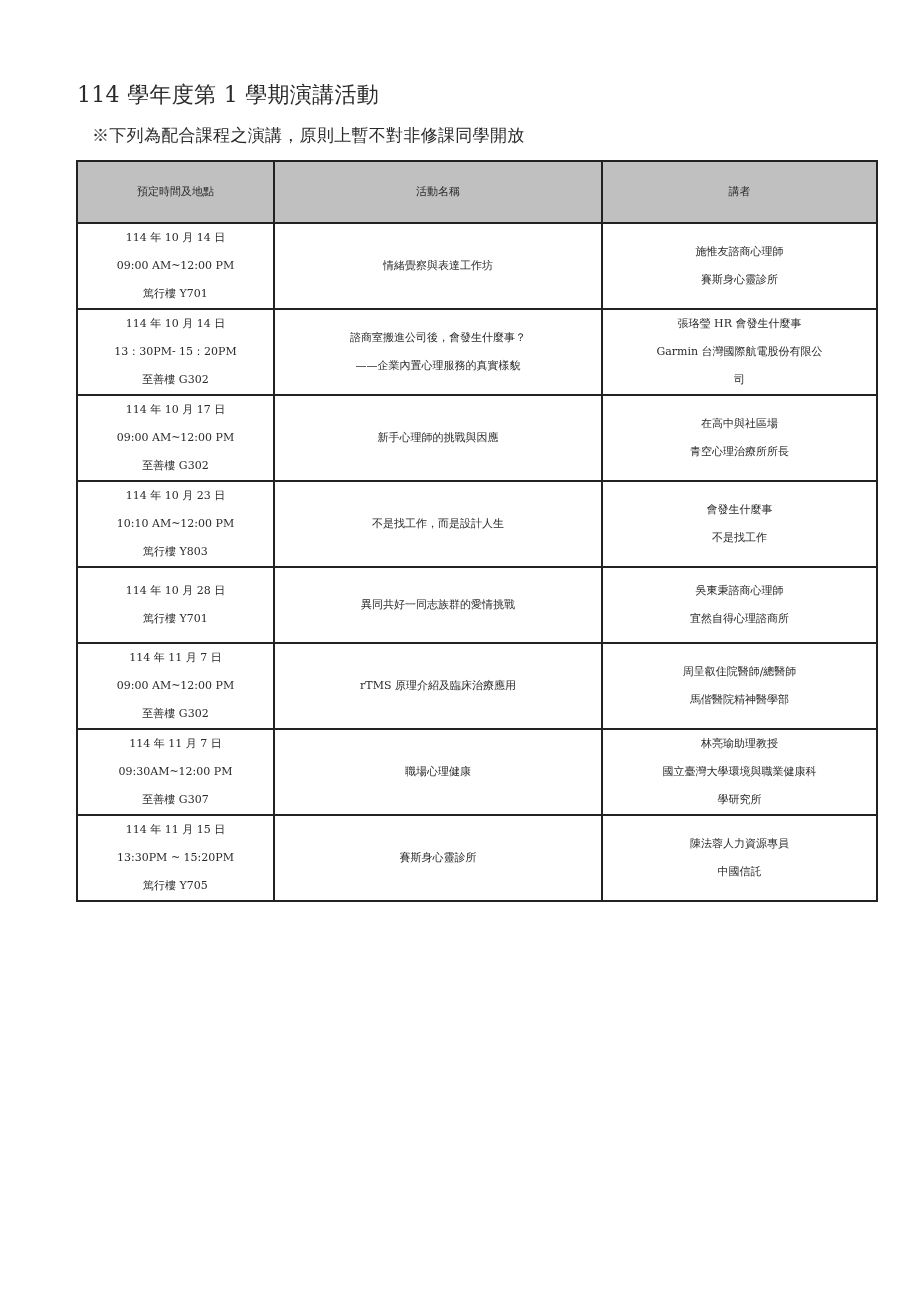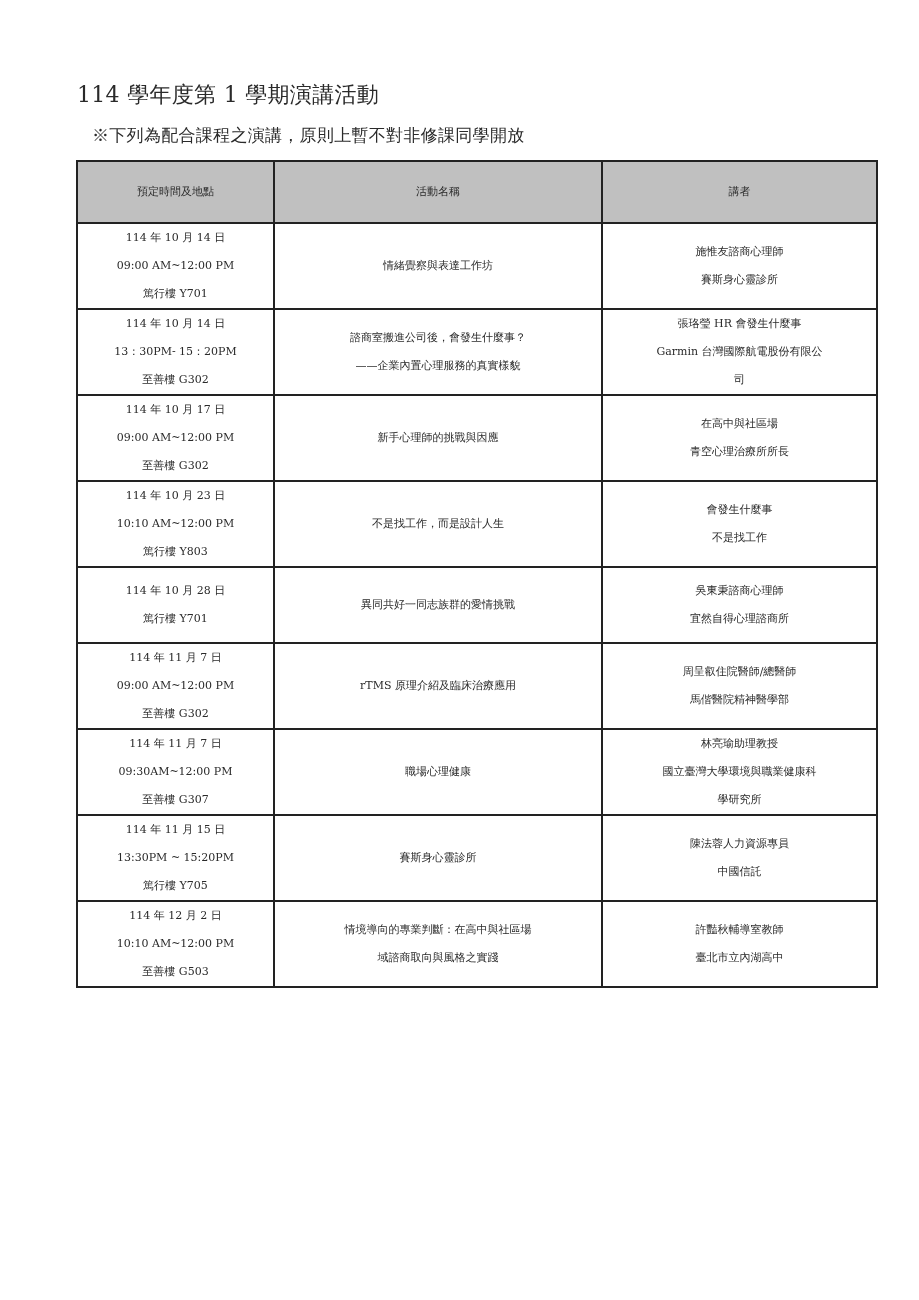--- a/index.html
+++ b/index.html
@@ -144,29 +144,14 @@
           <span class="line">篤行樓 Y705</span>
         </td>
         <td>
           <span class="line">賽斯身心靈診所</span>
         </td>
         <td>
           <span class="line">陳法蓉人力資源專員</span>
           <span class="line">中國信託</span>
         </td>
       </tr>
-      <tr class="r">
-        <td>
-          <span class="line">114 年 12 月 2 日</span>
-          <span class="line">10:10 AM~12:00 PM</span>
-          <span class="line">至善樓 G503</span>
-        </td>
-        <td>
-          <span class="line">情境導向的專業判斷：在高中與社區場</span>
-          <span class="line">域諮商取向與風格之實踐</span>
-        </td>
-        <td>
-          <span class="line">許豔秋輔導室教師</span>
-          <span class="line">臺北市立內湖高中</span>
-        </td>
-      </tr>
     </tbody>
 </table>
 
 </body></html>

